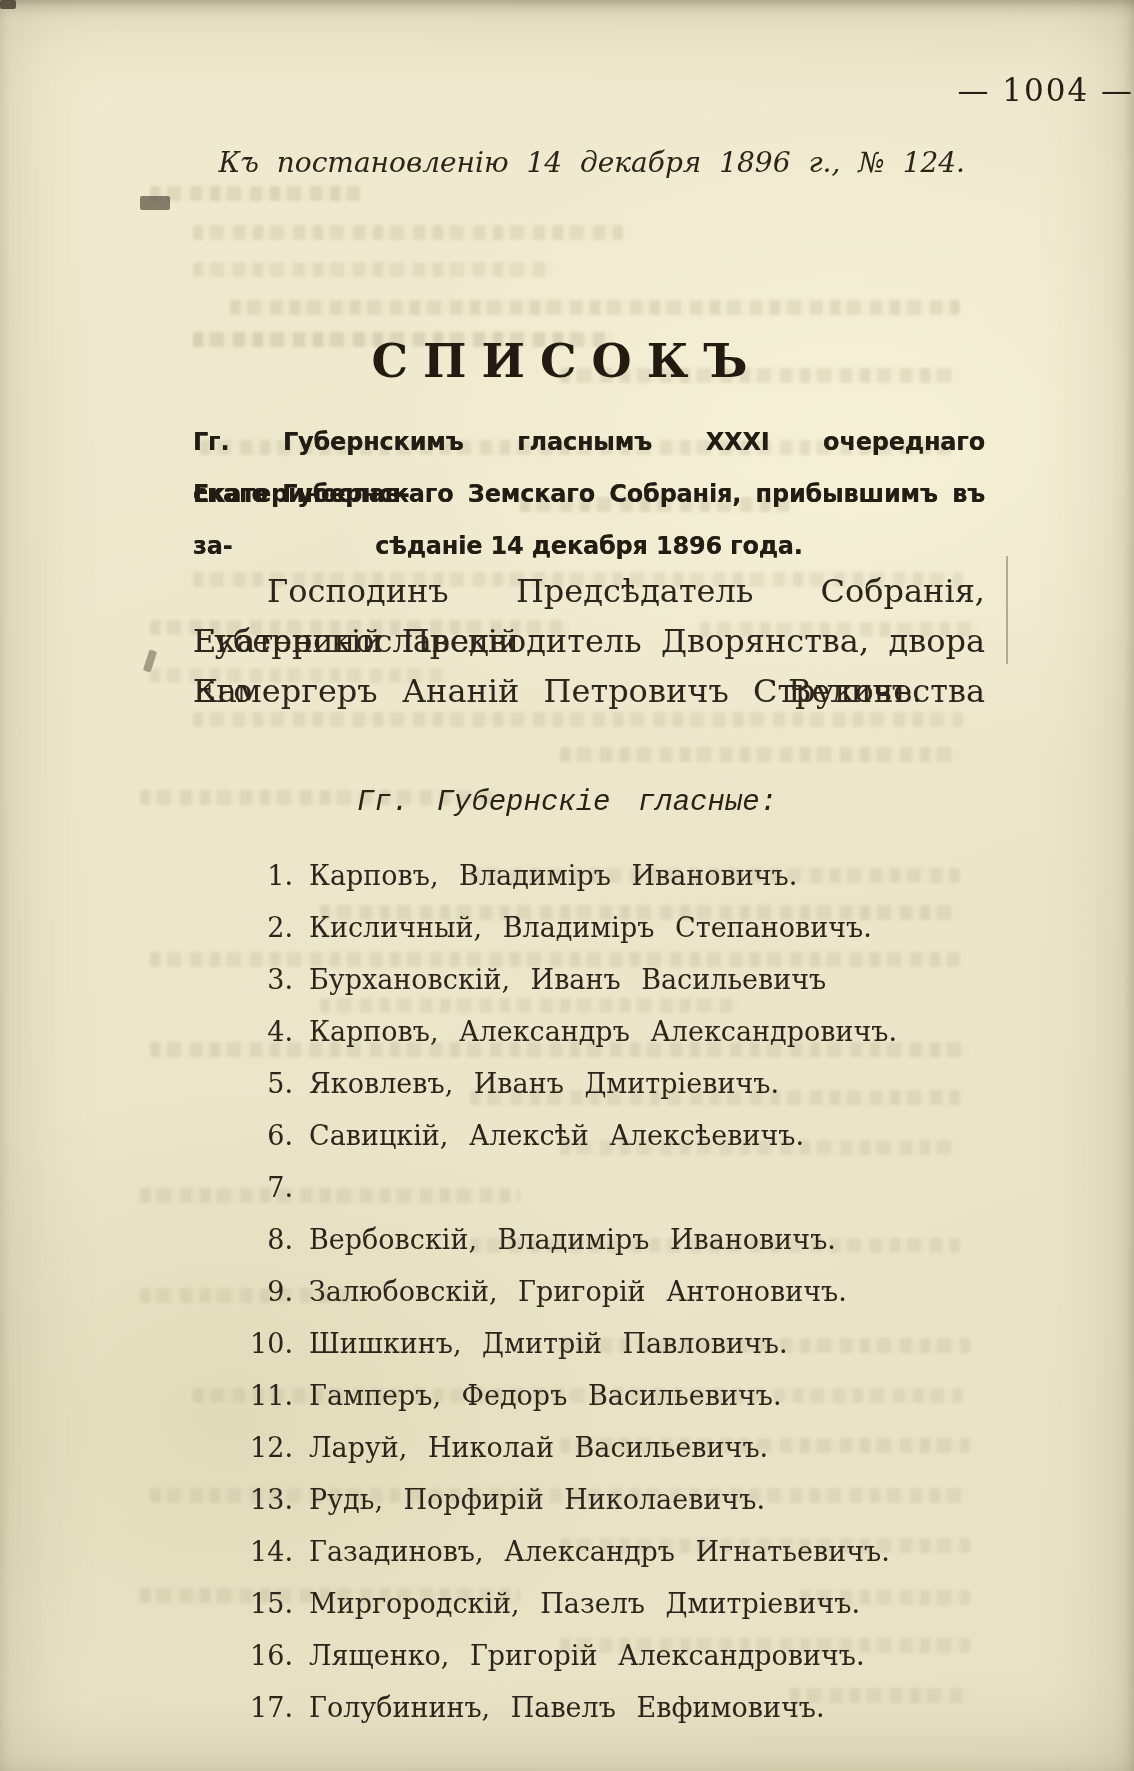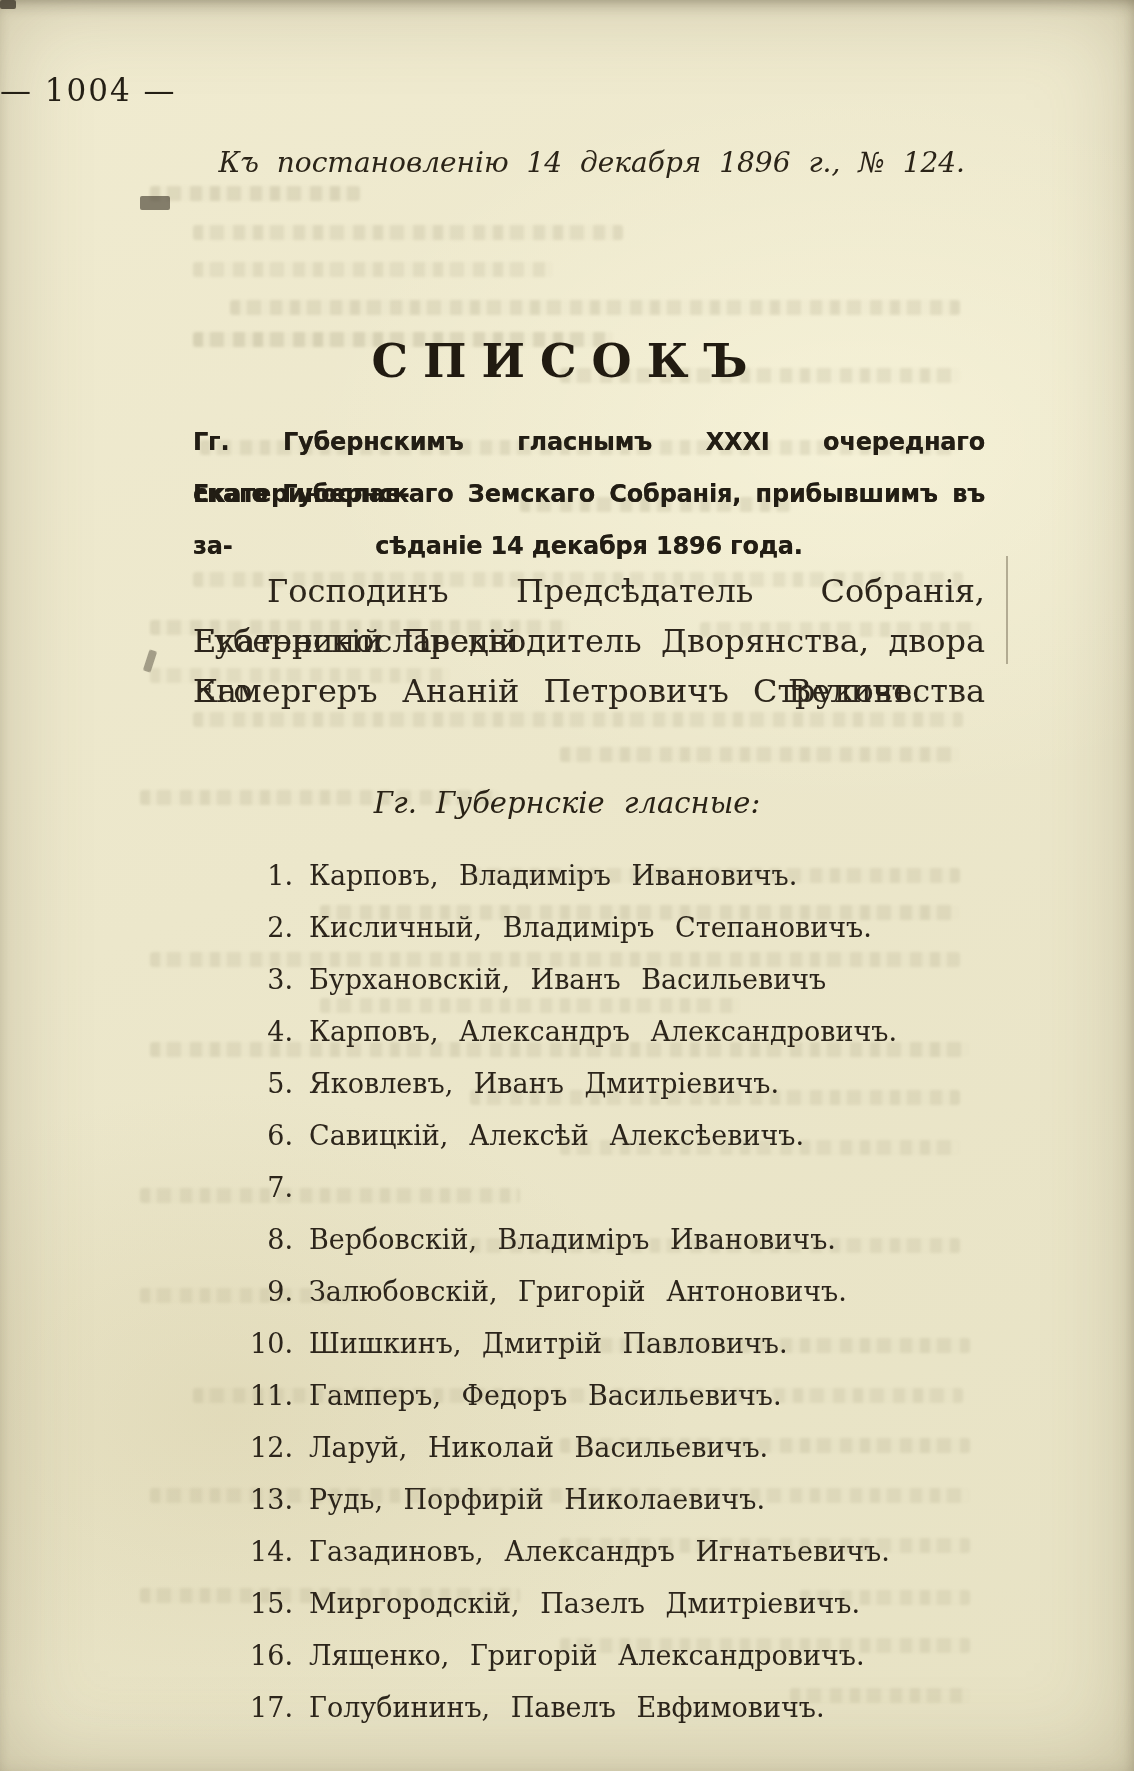--- a/index.html
+++ b/index.html
@@ -23,21 +23,21 @@
       rgba(128,120,84,.34) 0 10px, rgba(128,120,84,.05) 10px 17px,
       rgba(128,120,84,.28) 17px 31px, rgba(128,120,84,.04) 31px 40px,
       rgba(128,120,84,.30) 40px 52px, rgba(128,120,84,.06) 52px 60px);
     filter:blur(1.6px);
     border-radius:3px;
   }
   .speck{position:absolute;background:#4a4335;filter:blur(.7px);border-radius:2px;}
   
   .pageno{
     position:absolute;top:72px;left:0;width:100%;
-    text-align:left;font-size:31px;letter-spacing:2px;color:#241f15;
+    text-align:right;font-size:31px;letter-spacing:2px;color:#241f15;
   }
   .note{
     position:absolute;top:146px;left:193px;width:772px;
     text-align:right;padding-right:18px;
     font-style:italic;font-size:28px;word-spacing:9px;color:#2b2418;
   }
   .title{
     position:absolute;top:334px;left:0;width:100%;
     text-align:center;font-weight:700;font-size:46px;letter-spacing:15px;
     color:#211b11;
@@ -56,20 +56,21 @@
     font-size:32px;color:#2c251b;
   }
   .intro .ln{line-height:50px;height:50px;}
   .intro .just{text-align:justify;text-align-last:justify;}
   .intro .ind{text-indent:74px;}
   .intro .last{text-align:left;word-spacing:14px;}
   .list-heading{
     position:absolute;top:786px;left:0;width:100%;
     text-align:center;font-style:italic;font-size:29px;word-spacing:10px;
     color:#292216;
+    font-family:Liberation Mono, monospace;
   }
   .member-list{
     position:absolute;top:850px;left:193px;width:792px;
   }
   .member-row{
     display:flex;line-height:52px;height:52px;
     font-size:27px;color:#2c251b;
   }
   .member-row .num{
     width:100px;text-align:right;flex:0 0 100px;

